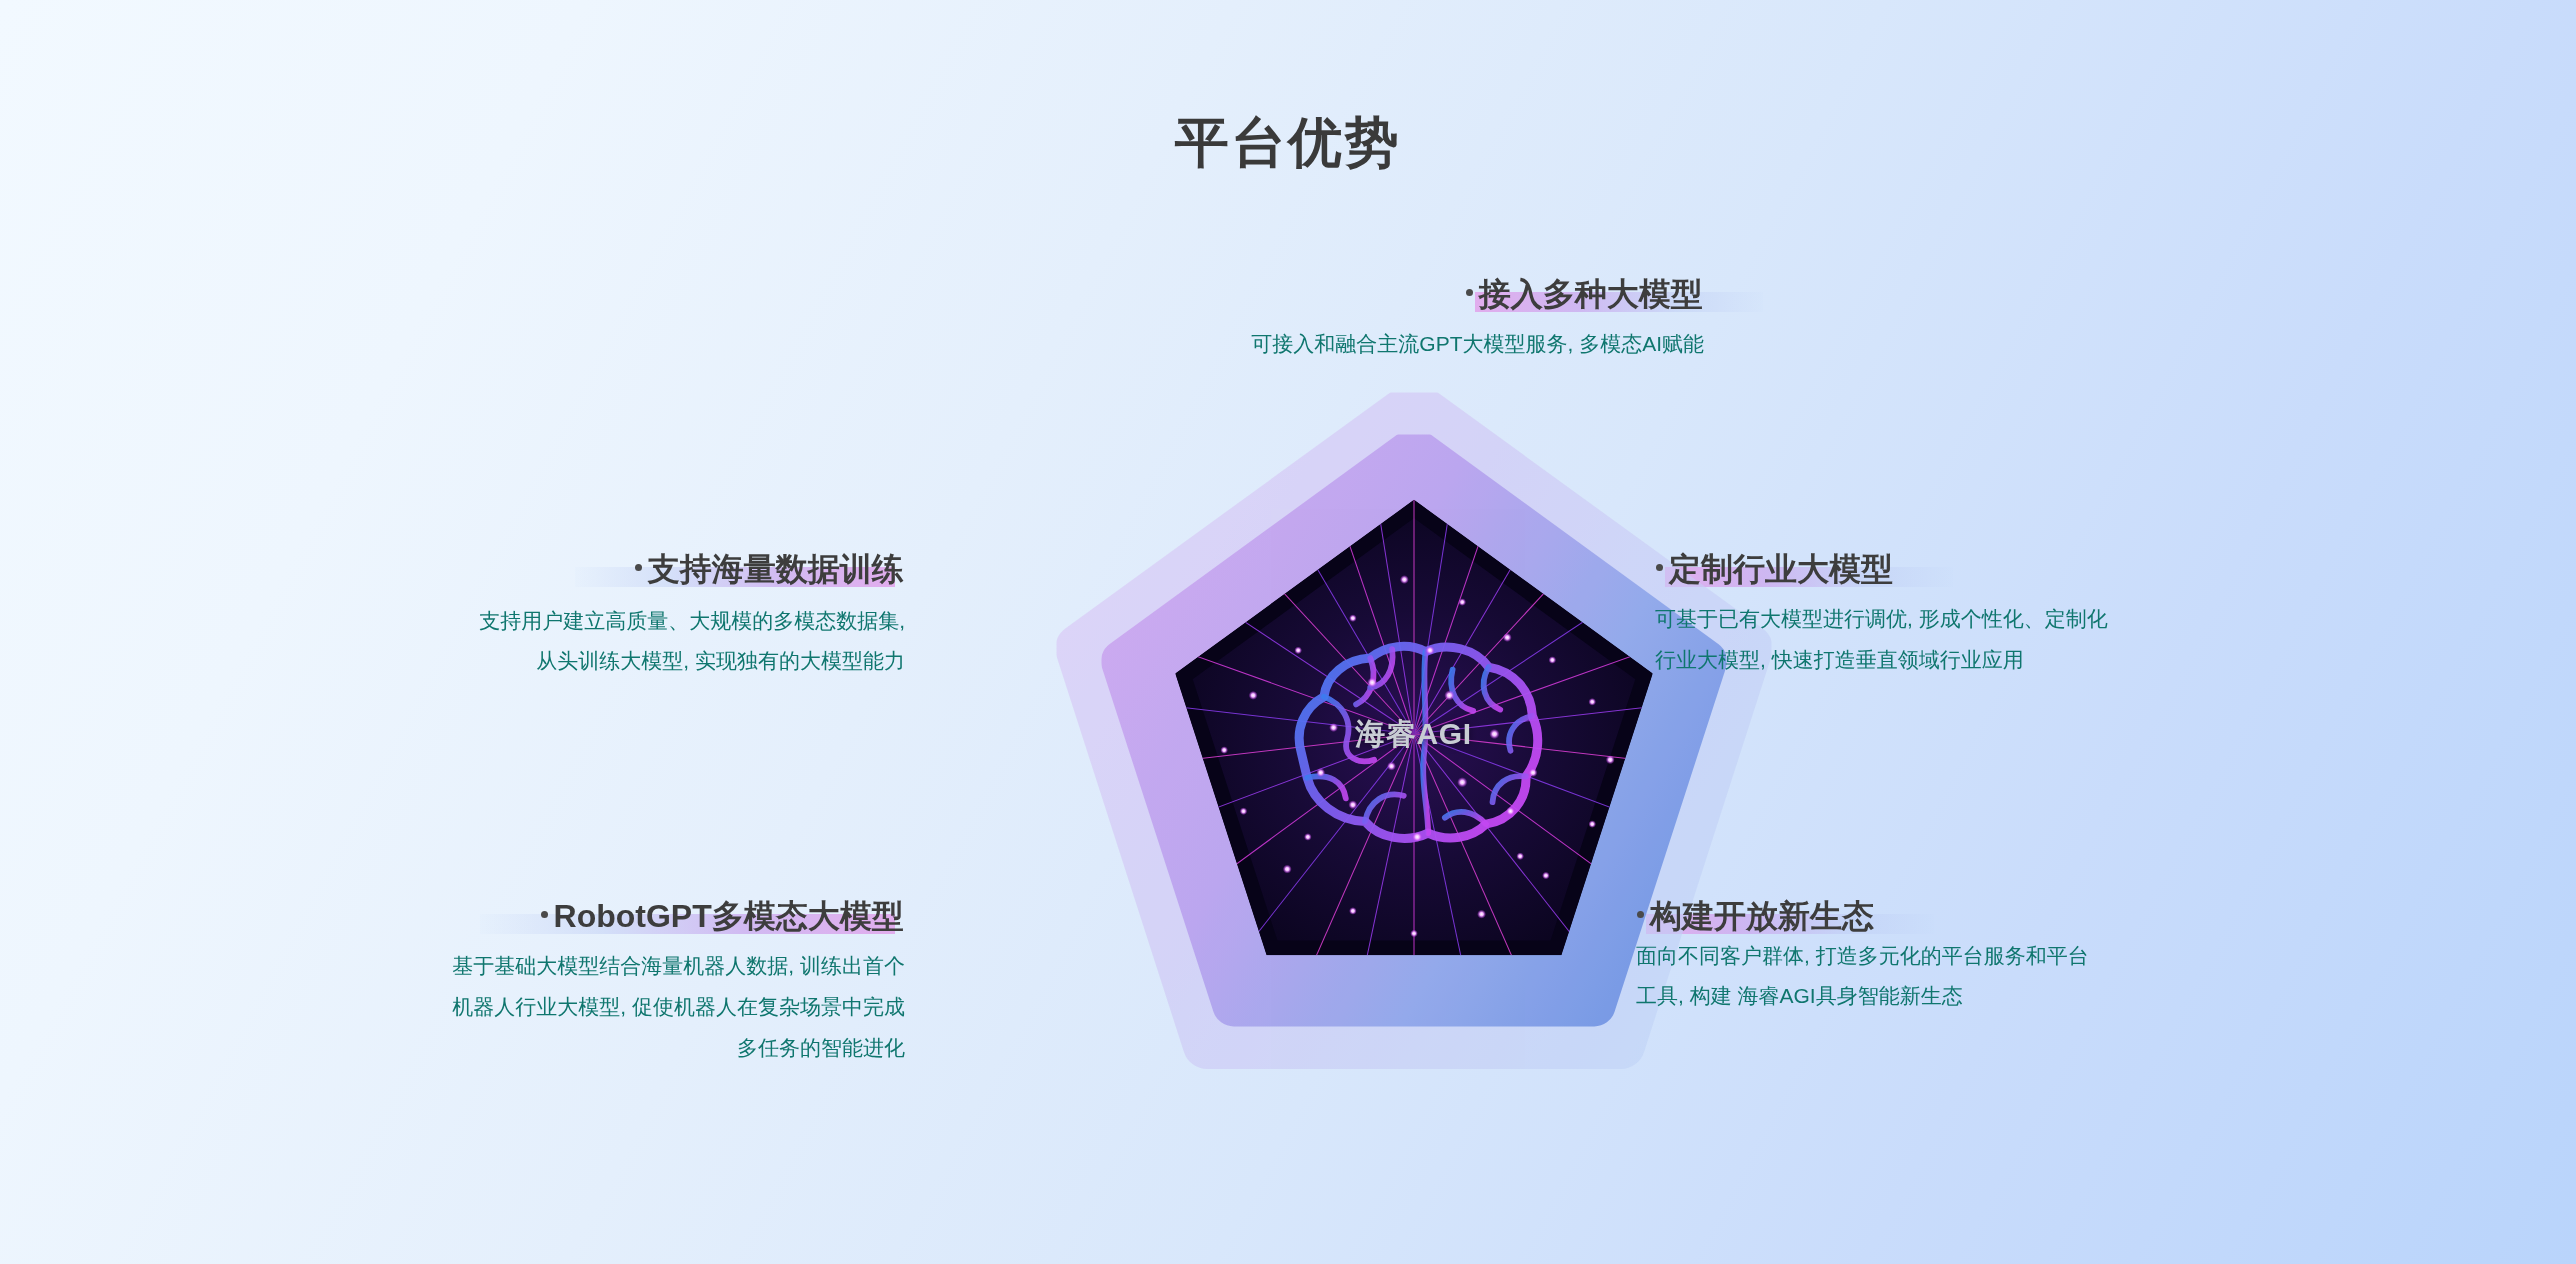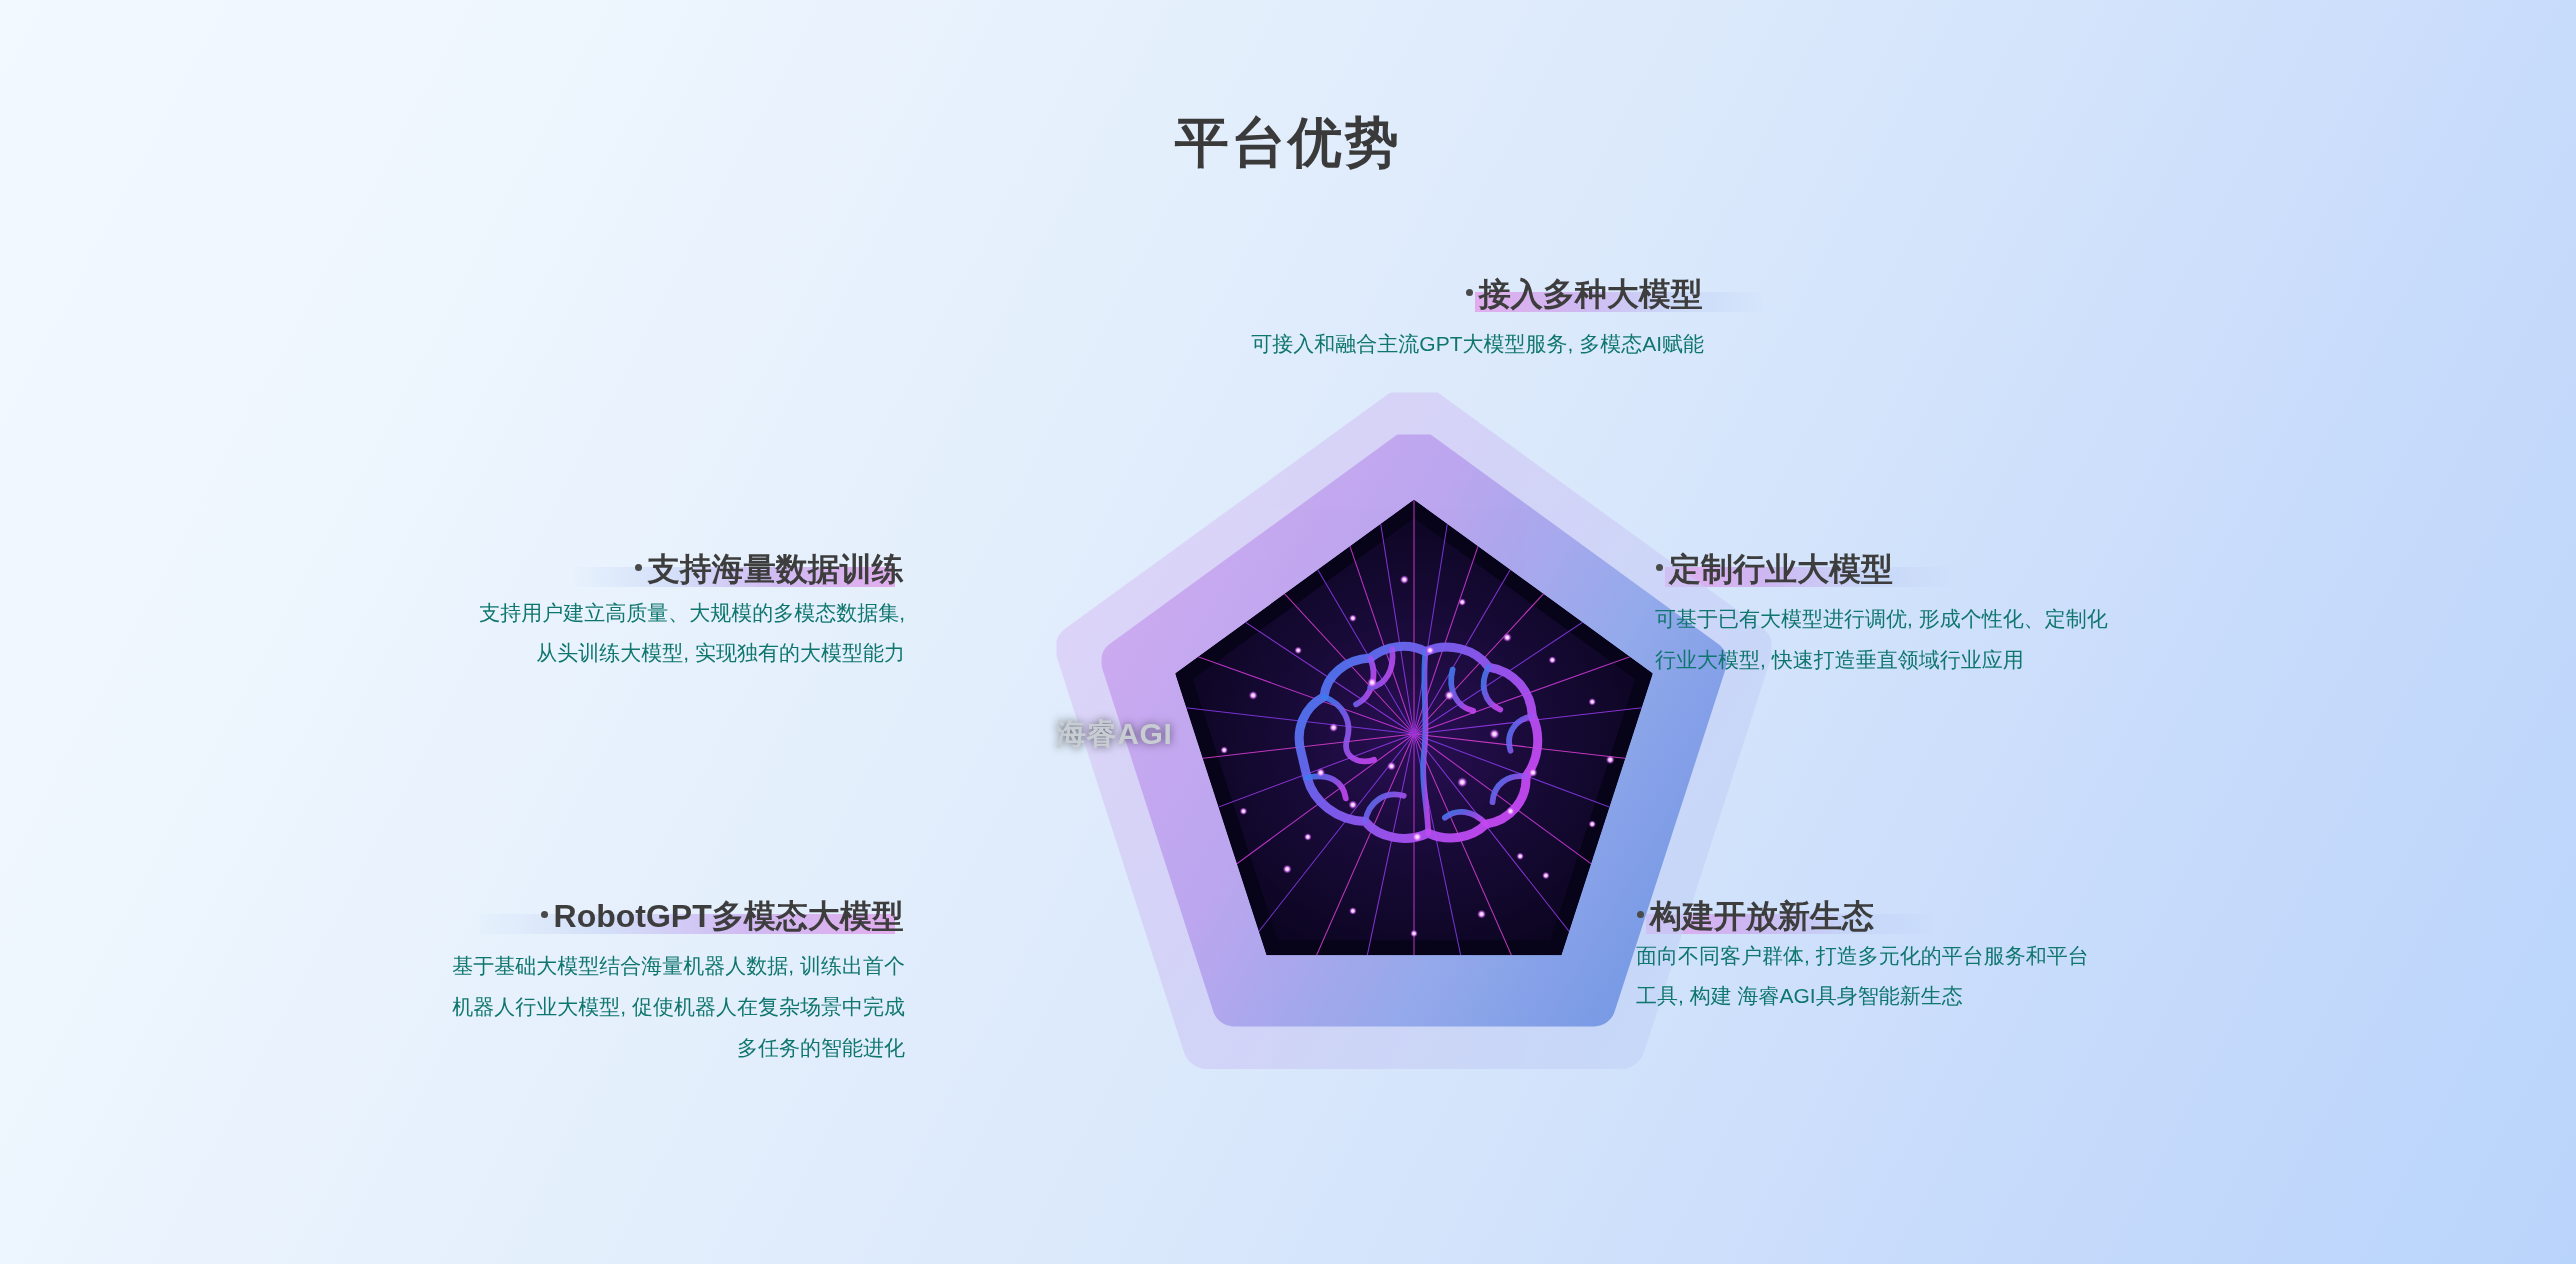--- a/index.html
+++ b/index.html
@@ -42,20 +42,21 @@
     position: absolute;
     left: 50%; top: 50%;
     transform: translate(-50%, -50%);
   }
   .pent svg { display: block; }
   #center-label {
     position: absolute;
     left: 0; top: 50%;
     width: 100%;
     transform: translateY(-50%);
+    text-align: center;
     font-size: 30px;
     font-weight: 700;
     color: #c8cdd4;
     letter-spacing: 0.6px;
     text-shadow: 0 0 9px rgba(0,0,0,0.55);
     z-index: 9;
   }
 
   
   .feature { position: absolute; }
@@ -117,21 +118,21 @@
   .feature.left { text-align: right; }
   .feature.right { text-align: left; }
   .feature.center-top { text-align: right; }
   .feature.center-top .feat-title { margin-left: 16.7px; }
 
   
   #feature-top        { left: 873px; top: 276px;  width: 831px; }
   #feature-top .feat-desc { margin-top: 10.3px; }
 
   #feature-left-top   { left: 90px;  top: 551px;  width: 815px; }
-  #feature-left-top .feat-desc { margin-top: 4px; }
+  #feature-left-top .feat-desc { margin-top: 12px; }
 
   #feature-right-top  { left: 1655px; top: 551px;  width: 831px; }
   #feature-right-top .feat-desc { margin-top: 10.3px; }
 
   #feature-left-bottom  { left: 77px;  top: 898px; width: 828px; }
   #feature-left-bottom .feat-desc { margin-top: 10.3px; }
 
   #feature-right-bottom { left: 1636px; top: 898px; width: 837px; }
   #feature-right-bottom .feat-desc { margin-top: 0; }
 </style>

